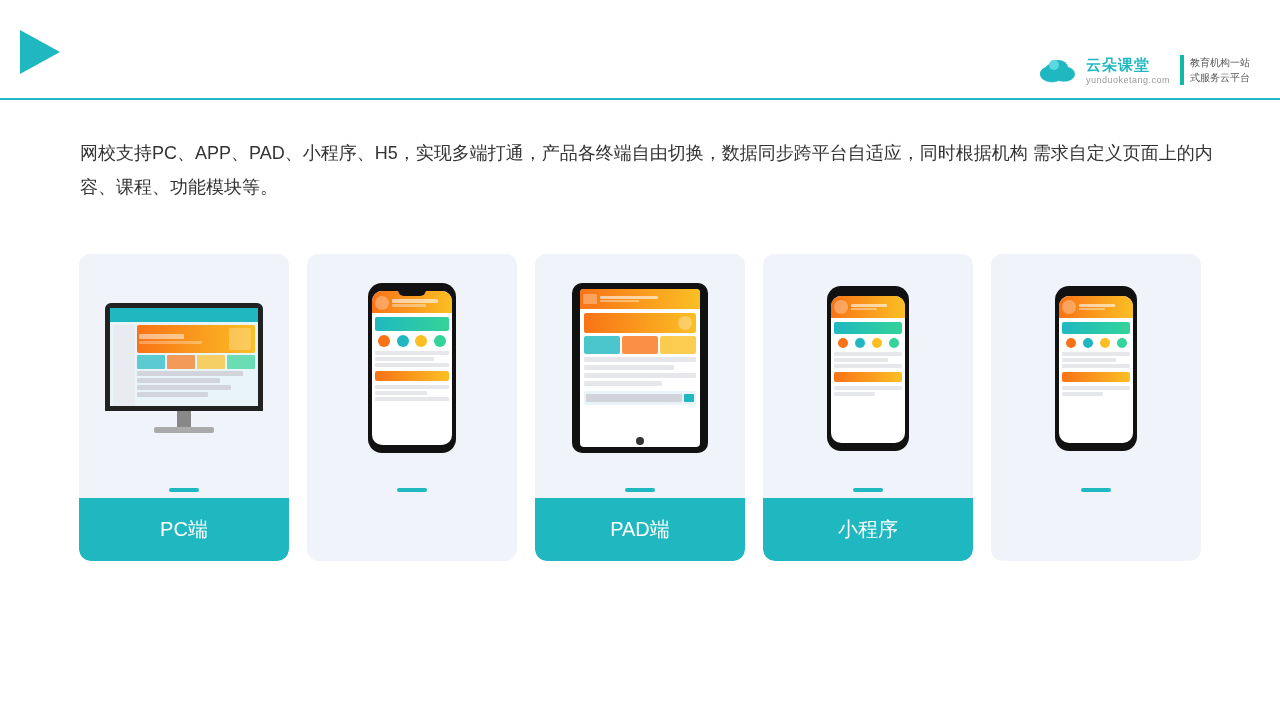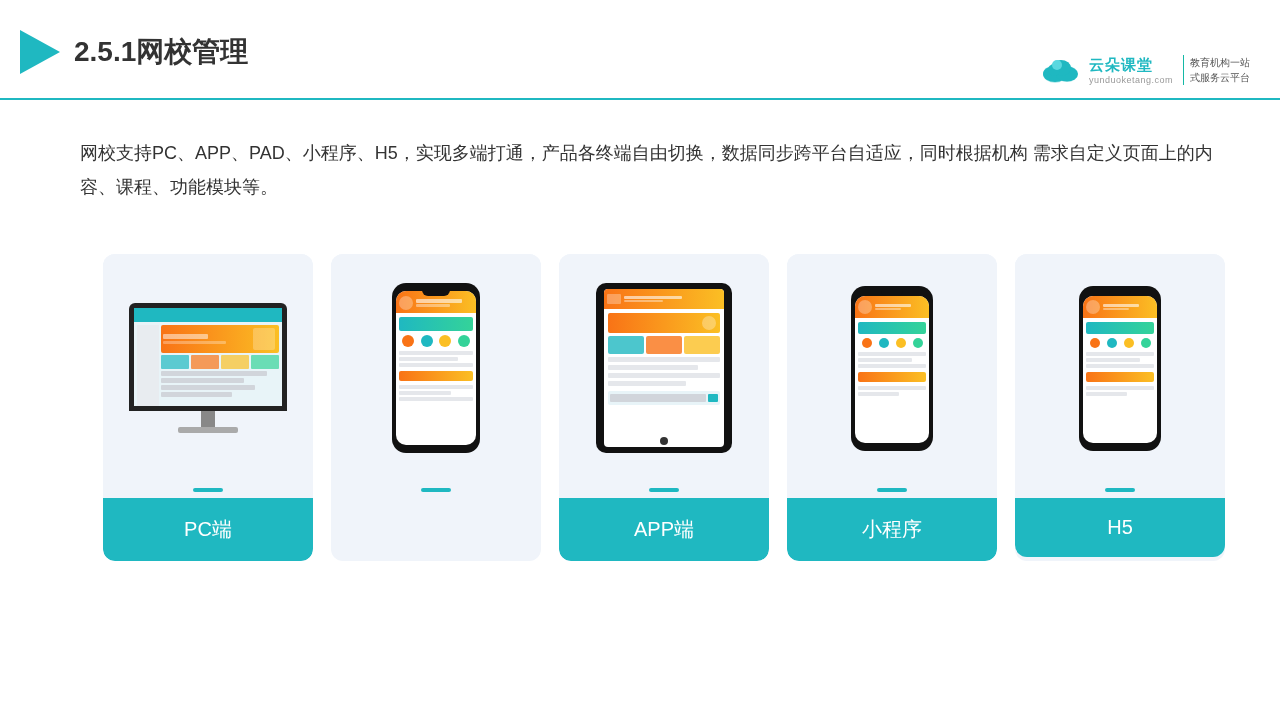--- a/index.html
+++ b/index.html
@@ -80,21 +80,21 @@
     .description {
       padding: 36px 60px 10px 80px;
       font-size: 18px;
       color: #333;
       line-height: 1.9;
     }
 
     
     .cards-container {
       display: flex;
-      justify-content: flex-end;
+      justify-content: center;
       gap: 18px;
       padding: 30px 55px 0 55px;
       margin-top: 10px;
     }
 
     .card {
       background: #f0f4fa;
       border-radius: 12px;
       width: 210px;
       display: flex;
@@ -393,41 +393,40 @@
       margin-top: 14px;
       margin-bottom: 6px;
     }
   </style>
 </head>
 <body>
 
 <div class="header">
   <div class="header-left">
     <div class="logo-triangle"></div>
-    <h1 class="page-title">2.5.1网校管理</h1>
   </div>
   <div class="header-right">
     <div class="brand-logo">
 
       <svg class="cloud-svg" viewBox="0 0 44 32" fill="none" xmlns="http://www.w3.org/2000/svg">
         <ellipse cx="16" cy="20" rx="12" ry="9" fill="#1fb8c1" opacity="0.3"></ellipse>
         <ellipse cx="28" cy="20" rx="11" ry="8" fill="#1fb8c1" opacity="0.3"></ellipse>
         <ellipse cx="22" cy="15" rx="10" ry="8" fill="#1fb8c1" opacity="0.5"></ellipse>
         <ellipse cx="16" cy="20" rx="12" ry="8" fill="#1fb8c1"></ellipse>
         <ellipse cx="28" cy="20" rx="11" ry="7.5" fill="#1fb8c1"></ellipse>
         <ellipse cx="22" cy="14" rx="10" ry="8" fill="#1fb8c1"></ellipse>
         <ellipse cx="15" cy="16" rx="6" ry="6" fill="#1fb8c1"></ellipse>
 
         <ellipse cx="18" cy="11" rx="5" ry="5" fill="#5ad8e0"></ellipse>
       </svg>
       <div class="brand-text-wrap">
         <span class="brand-name">云朵课堂</span>
         <span class="brand-url">yunduoketang.com</span>
       </div>
-      <div class="brand-slogan" style="font-size:10px;color:#555;line-height:1.5;border-left:1px solid #14b8a6;padding-left:6px;margin-left:4px;">
+      <div class="brand-slogan" style="font-size:10px;color:#555;line-height:1.5;border-left:4px solid #14b8a6;padding-left:6px;margin-left:4px;">
         教育机构一站<br>式服务云平台
       </div>
     </div>
   </div>
 </div>
 
 <div class="description">
   <span>网校支持PC、APP、PAD、小程序、H5，实现多端打通，产品各终端自由切换，数据同步跨平台自适应，同时根据机构
 需求自定义页面上的内容、课程、功能模块等。</span>
 </div>
@@ -535,21 +534,21 @@
             <div class="tablet-list-item" style="width:70%;"></div>
             <div style="height:14px;background:#e8f4f8;border-radius:2px;margin-top:2px;display:flex;gap:2px;align-items:center;padding:2px;">
               <div style="flex:1;height:8px;background:#d1d5db;border-radius:1px;"></div>
               <div style="width:10px;height:8px;background:#1fb8c1;border-radius:1px;"></div>
             </div>
           </div>
         </div>
       </div>
     </div>
     <div class="card-top-bar"></div>
-    <div class="card-label">APP端</div>
+    <div class="card-label">PAD端</div>
   </div>
 
   <div class="card">
     <div class="card-image-area">
       <div class="mini-phone">
         <div class="mini-phone-notch"></div>
         <div class="mini-phone-screen">
           <div style="width:100%;height:22px;background:linear-gradient(90deg,#f97316,#fbbf24);display:flex;align-items:center;padding:3px;gap:3px;">
             <div style="width:14px;height:14px;background:rgba(255,255,255,0.3);border-radius:50%;flex-shrink:0;"></div>
             <div style="display:flex;flex-direction:column;gap:1px;flex:1;">
@@ -603,16 +602,15 @@
             <div style="height:4px;background:#e5e7eb;border-radius:1px;width:80%;"></div>
             <div style="height:4px;background:#e5e7eb;border-radius:1px;"></div>
             <div style="height:10px;background:linear-gradient(90deg,#f97316,#fbbf24);border-radius:2px;margin-top:2px;"></div>
             <div style="height:4px;background:#e5e7eb;border-radius:1px;margin-top:2px;"></div>
             <div style="height:4px;background:#e5e7eb;border-radius:1px;width:60%;"></div>
           </div>
         </div>
       </div>
     </div>
     <div class="card-top-bar"></div>
-    <div class="card-label">H5</div>
   </div>
 
 </div>
 
 </body></html>

